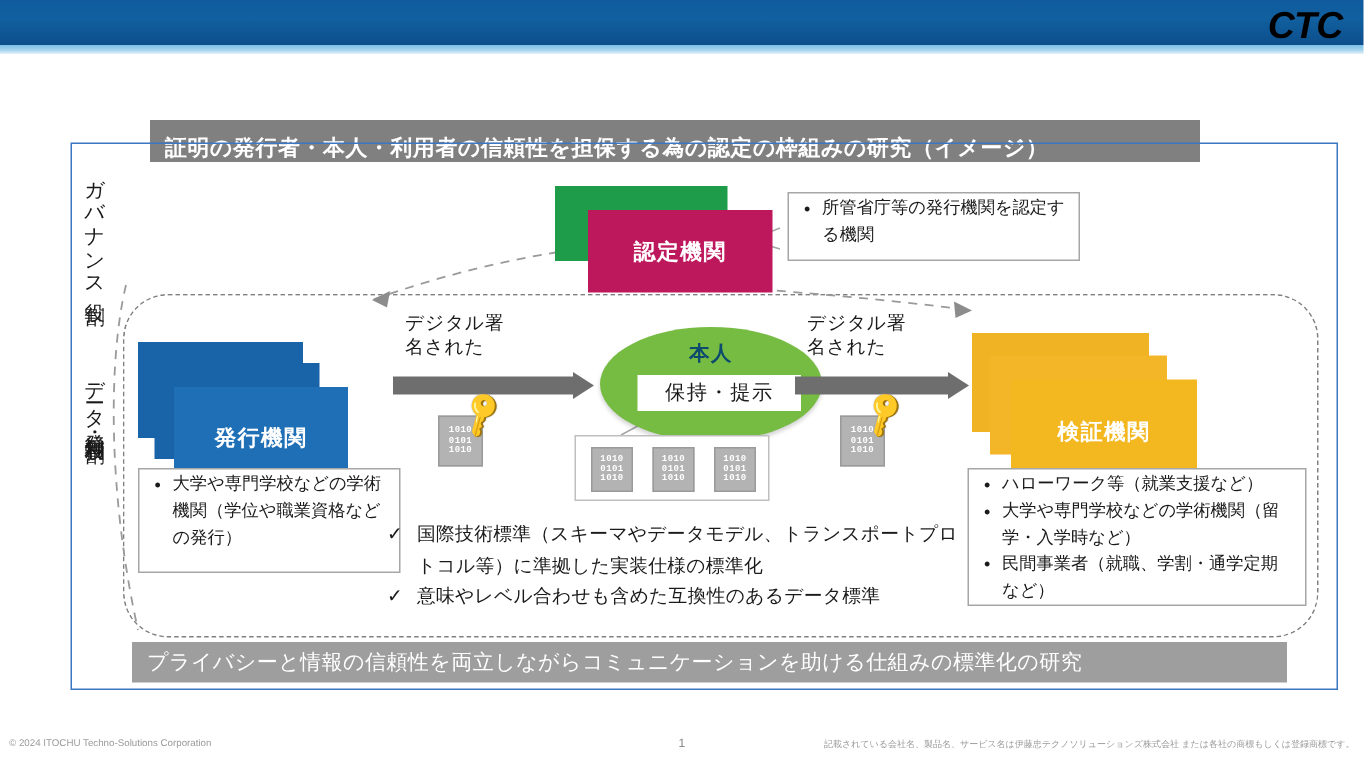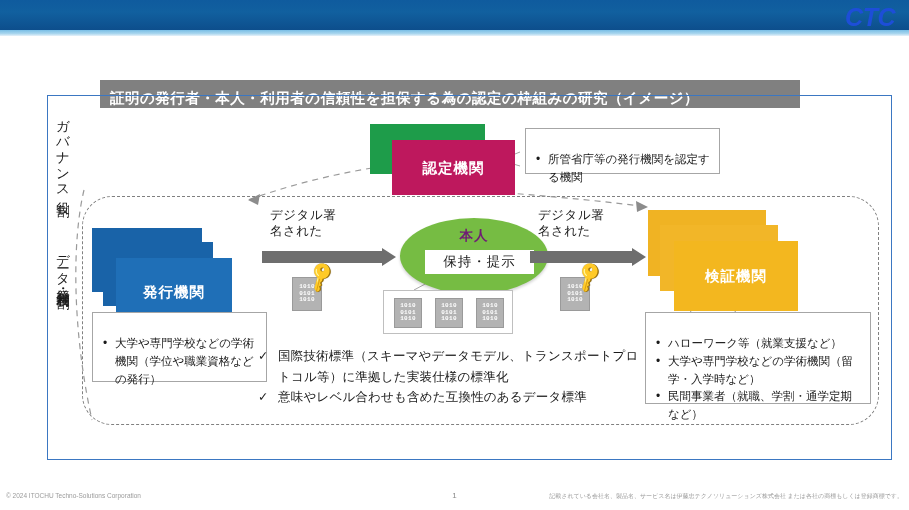--- a/index.html
+++ b/index.html
@@ -15,21 +15,21 @@
   .hdr-band{
     position:absolute;left:0;top:0;width:909px;height:30px;
     background:linear-gradient(180deg,#0f5b9e 0%,#11609f 40%,#0d4e8c 100%);
   }
   .hdr-light{
     position:absolute;left:0;top:30px;width:909px;height:6px;
     background:linear-gradient(180deg,#79bee6 0%,#a9d6ee 60%,#e7f2fa 100%);
   }
   .hdr-logo{
     position:absolute;right:14px;top:3px;
-    color:#1d4ed8;font-weight:bold;font-style:italic;
+    color:#000000;font-weight:bold;font-style:italic;
     font-size:25px;letter-spacing:-0.5px;
     font-family:"Liberation Sans","DejaVu Sans",sans-serif;
   }
 
   
   .title-bar{
     position:absolute;left:100px;top:80px;width:700px;height:28px;
     background:#808080;display:flex;align-items:flex-end;
   }
   .title-bar span{
@@ -75,34 +75,34 @@
   #stack-issuer .c1{left:0;  top:0;  width:110px;height:64px;background:#1963a8;}
   #stack-issuer .c2{left:11px;top:14px;width:110px;height:64px;background:#1963a8;}
   #stack-issuer .c3{left:24px;top:30px;width:116px;height:68px;background:#1f6fb7;}
 
   
   #stack-accred{left:370px;top:124px;width:150px;height:75px;}
   #stack-accred .c1{left:0;  top:0;  width:115px;height:50px;background:#1e9c4a;}
   #stack-accred .c2{left:22px;top:16px;width:123px;height:55px;background:#be185d;}
 
   
-  #stack-verifier{left:648px;top:210px;width:160px;height:110px;}
+  #stack-verifier{left:648px;top:222px;width:160px;height:110px;}
   #stack-verifier .c1{left:0;  top:0;  width:118px;height:66px;background:#f0b323;}
   #stack-verifier .c2{left:12px;top:15px;width:118px;height:66px;background:#f2b628;}
   #stack-verifier .c3{left:26px;top:31px;width:124px;height:70px;background:#f3b71f;}
 
   
   #person-ellipse{
     position:absolute;left:400px;top:218px;width:148px;height:76px;
     background:#76bc43;border-radius:50%/50%;
     box-shadow:0 2px 3px rgba(0,0,0,.18);
   }
   #person-title{
     position:absolute;left:0;right:0;top:9px;text-align:center;
-    color:#701a75;font-size:13.5px;font-weight:bold;letter-spacing:1px;
+    color:#0c4a6e;font-size:13.5px;font-weight:bold;letter-spacing:1px;
   }
   #person-sub{
     position:absolute;left:14px;right:14px;top:32px;height:24px;
     background:#ffffff;display:flex;align-items:center;justify-content:center;
     color:#1a1a1a;font-size:13.5px;letter-spacing:1px;margin-left:11px;
   }
 
   
   .flow-arrow{position:absolute;height:18px;}
   .flow-arrow .bar{
@@ -153,21 +153,21 @@
   }
   #held-box .cert{position:absolute;top:7px;width:26px;height:28px;}
   #held-box .cert.k1{left:10px;}
   #held-box .cert.k2{left:51px;}
   #held-box .cert.k3{left:92px;}
 
   
   .callout{
     position:absolute;background:#ffffff;border:1px solid #a6a6a6;
     font-size:11.5px;color:#1a1a1a;line-height:1.55;
-    padding:22px 8px;box-sizing:border-box;
+    padding:2px 8px;box-sizing:border-box;
   }
   .callout ul{margin:0;padding:0;list-style:none;}
   .callout li{position:relative;padding-left:14px;}
   .callout li::before{
     content:"\2022";position:absolute;left:2px;top:-1px;font-size:12px;color:#1a1a1a;
   }
   #callout-accred{left:525px;top:128px;width:195px;height:46px;}
   #callout-issuer{left:92px;top:312px;width:175px;height:70px;}
   #callout-verifier{left:645px;top:312px;width:226px;height:92px;}
 
@@ -348,18 +348,21 @@
       <li>大学や専門学校などの学術機関（留学・入学時など）</li>
       <li>民間事業者（就職、学割・通学定期など）</li>
     </ul>
   </div>
 
   <div id="check-list">
     <div class="row">国際技術標準（スキーマやデータモデル、トランスポートプロトコル等）に準拠した実装仕様の標準化</div>
     <div class="row">意味やレベル合わせも含めた互換性のあるデータ標準</div>
   </div>
 
+  <div class="bottom-banner">
+    <span>プライバシーと情報の信頼性を両立しながらコミュニケーションを助ける仕組みの標準化の研究</span>
+  </div>
 
   <div class="footer-left">© 2024 ITOCHU Techno-Solutions Corporation</div>
   <div class="footer-page">1</div>
   <div class="footer-right">記載されている会社名、製品名、サービス名は伊藤忠テクノソリューションズ株式会社 または各社の商標もしくは登録商標です。</div>
 
 </div>
 
 </body></html>

